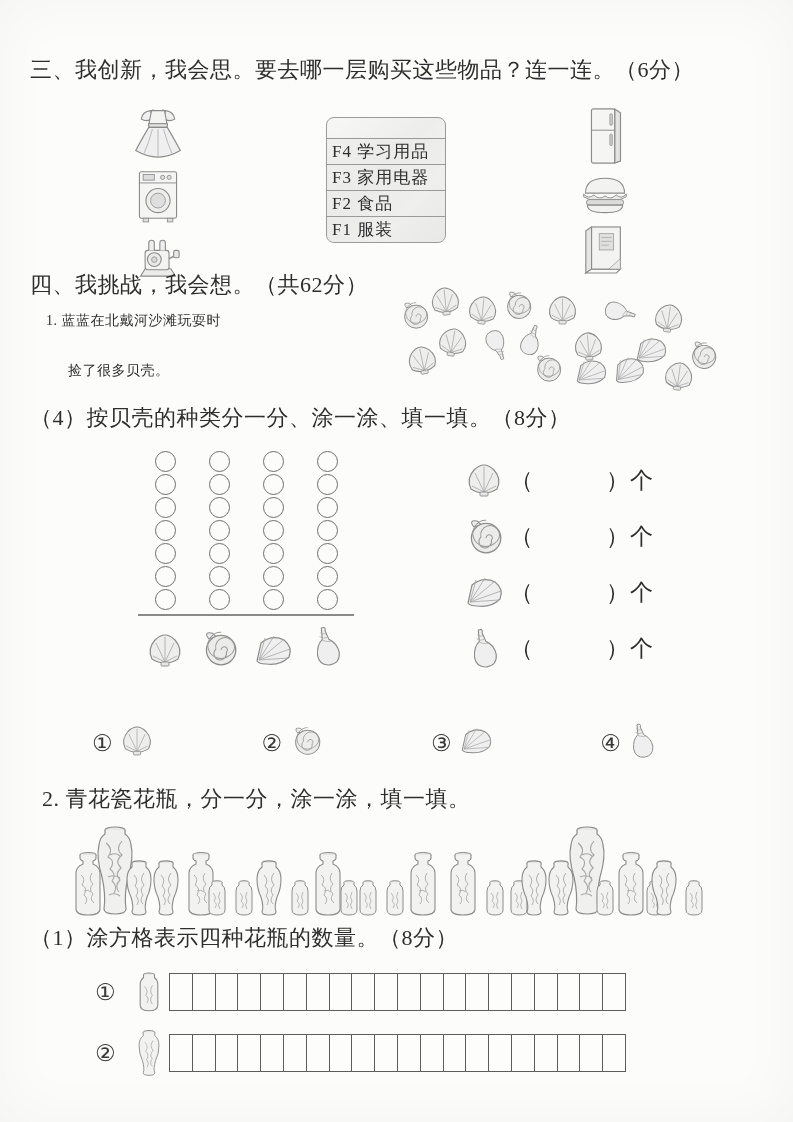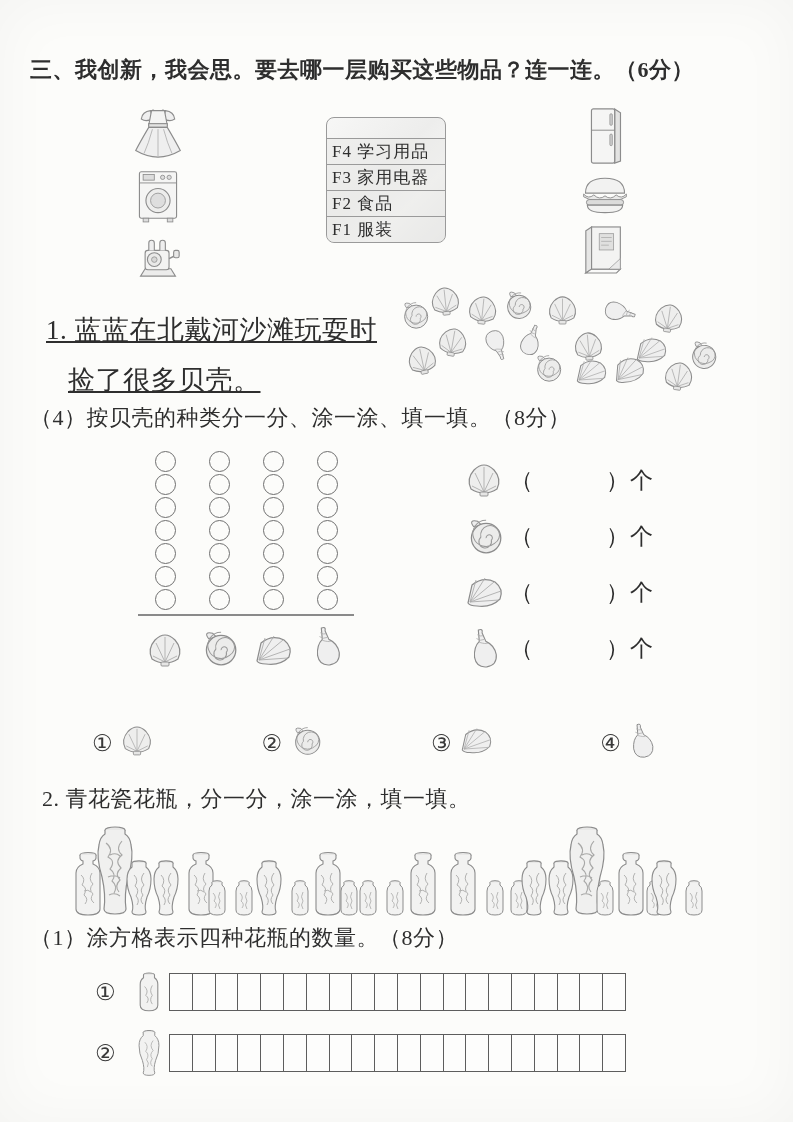--- a/index.html
+++ b/index.html
@@ -1,21 +1,21 @@
 <!DOCTYPE html>
 <html><head>
 <meta charset="utf-8">
 <style>
   html,body{margin:0;padding:0;}
   body{width:793px;height:1122px;background:#e9e9e7;font-family:"Liberation Serif","DejaVu Serif",serif;}
   .page{position:relative;width:793px;height:1122px;background:#fcfcfa;color:#2e2e2e;overflow:hidden;
         box-shadow:inset 0 0 60px rgba(0,0,0,0.035);}
   .line{position:absolute;font-size:22px;letter-spacing:.5px;white-space:nowrap;}
-  .title{font-weight:700;}
-  .indent{font-size:27px;text-decoration:underline;}
+  .title{font-weight:400;}
+  .indent{font-size:14px;}
   
   .sign{position:absolute;width:118px;border:1.5px solid #9a9a9a;border-radius:8px;
         background:linear-gradient(135deg,#f7f7f6 0%,#ededec 45%,#f5f5f4 70%,#e7e7e6 100%);overflow:hidden;}
   .sign-top{height:20px;}
   .sign-row{height:25px;line-height:25px;border-top:1px solid #9a9a9a;font-size:17px;padding-left:5px;
             letter-spacing:1px;background:rgba(233,233,232,.55);}
   
   .items-col{position:absolute;display:flex;flex-direction:column;align-items:center;gap:8px;}
   .icon{display:inline-block;line-height:0;}
   
@@ -120,20 +120,21 @@
       <span class="icon"><svg width="46" height="54" viewBox="0 0 48 56">
           <path d="M10,5 L4,9 L4,53 L10,49 Z" fill="#e6e6e5" stroke="#8c8c8c" stroke-width="1.2"></path>
           <path d="M40,49 L36,53 L4,53 L10,49 Z" fill="#fafaf9" stroke="#8c8c8c" stroke-width="1.2"></path>
           <rect x="10" y="5" width="30" height="44" fill="#f3f3f2" stroke="#8c8c8c" stroke-width="1.2"></rect>
           <rect x="18" y="12" width="15" height="17" fill="#e0e0df" stroke="#9a9a9a" stroke-width="0.8"></rect>
           <path d="M20,16 h11 M20,20 h11 M20,24 h8" stroke="#b5b5b4" stroke-width="1"></path>
           <path d="M28,49 L40,38 L40,49 Z" fill="#eaeaea" stroke="#9a9a9a" stroke-width="0.8"></path>
         </svg></span>
     </div>
 
+  <div class="line title" style="left:30px;top:270px">四、我挑战，我会想。（共62分）</div>
   <div class="line indent" style="left:46px;top:312px">1. 蓝蓝在北戴河沙滩玩耍时</div>
   <div class="line indent" style="left:68px;top:362px">捡了很多贝壳。</div>
 
   <div class="scatter" id="scatter" style="left:393px;top:283px;width:345px;height:110px">
       <span class="sc sc-spiral" style="left: 5px; top: 17px; transform: rotate(0deg);"><span class="icon"><svg width="42" height="38" viewBox="0 0 40 36">
             <path d="M10,9 Q5,2 14,4 L18,8 Z" fill="#eee" stroke="#8c8c8c" stroke-width="1"></path>
             <circle cx="22" cy="20" r="14" fill="#ececeb" stroke="#8c8c8c" stroke-width="1.2"></circle>
             <path d="M22,20 a3,3 0 1 1 5,2 a6,6 0 1 1 -10,-3 a9,9 0 1 1 13,6 a12.5,12.5 0 1 1 -8,-22" fill="none" stroke="#9a9a9a" stroke-width="1"></path>
           </svg></span></span>
       <span class="sc sc-fan" style="left: 35px; top: 3px; transform: rotate(-6deg);"><span class="icon"><svg width="40" height="34" viewBox="0 0 40 34">

